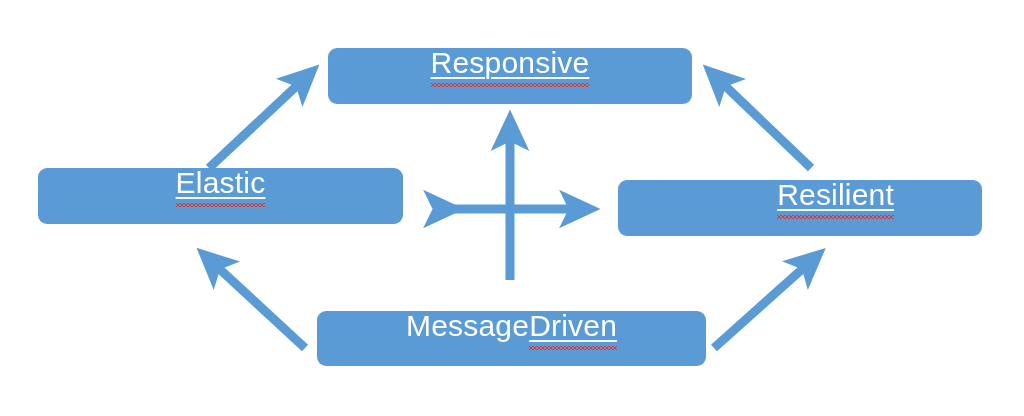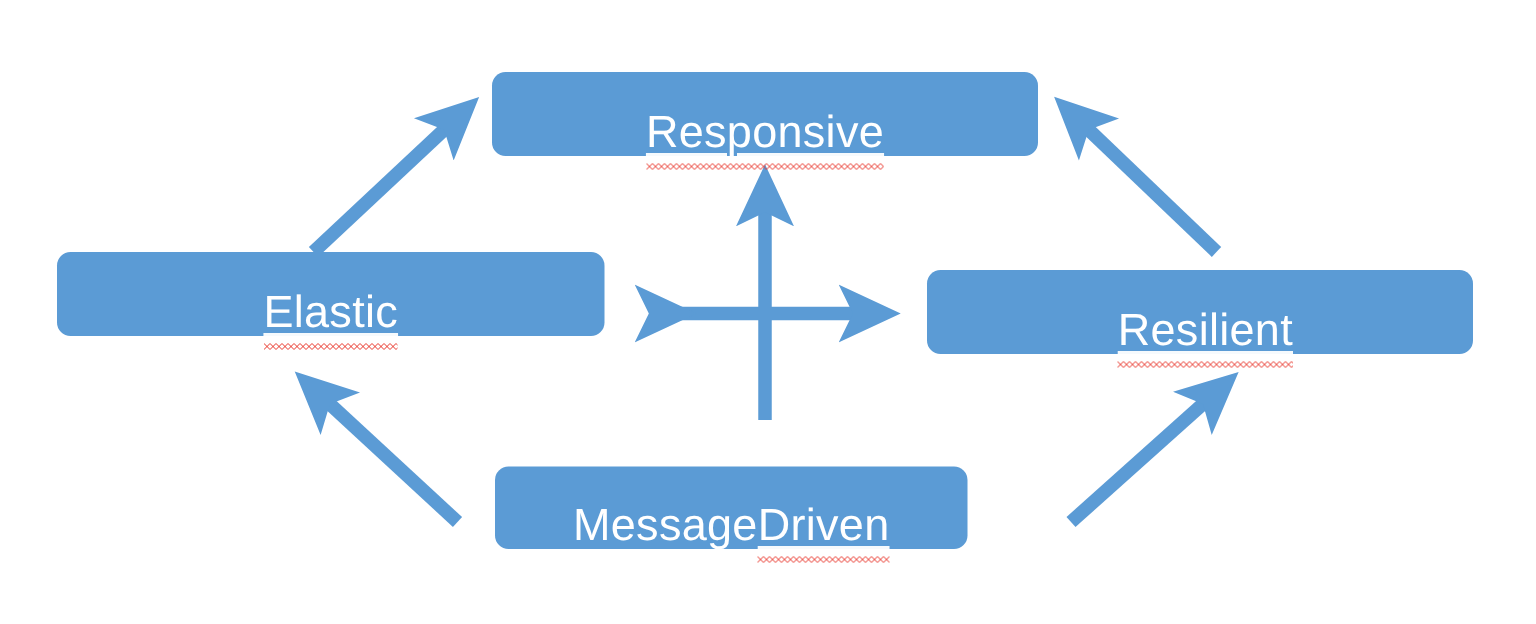--- a/index.html
+++ b/index.html
@@ -15,21 +15,21 @@
     width: 1024px;
     height: 416px;
     background: #ffffff;
     overflow: hidden;
   }
   .node {
     position: absolute;
     background: #5B9BD5;
     border-radius: 9px;
     display: flex;
-    align-items: flex-end;
+    align-items: flex-start;
     justify-content: center;
     box-sizing: border-box;
   }
   .node-label {
     color: #ffffff;
     font-size: 30px;
     line-height: 1;
     font-weight: normal;
     white-space: nowrap;
     letter-spacing: 0.2px;
@@ -56,24 +56,24 @@
     background-size: 4px 4px;
     background-repeat: repeat-x;
     pointer-events: none;
   }
   .no-underline { display: inline-block; }
 
   
   #node-responsive { left: 328px; top: 48px;  width: 364px; height: 56px; }
   #node-elastic    { left: 38px;  top: 168px; width: 365px; height: 56px; }
   #node-resilient  { left: 618px; top: 180px; width: 364px; height: 56px; }
-  #node-message    { left: 330px; top: 311px; width: 315px; height: 55px; }
+  #node-message    { left: 317px; top: 311px; width: 389px; height: 55px; }
 
   
-  #node-resilient { justify-content: flex-end; padding-right: 120px; }
+  #node-resilient { justify-content: flex-end; padding-right: 88px; }
 
   svg.arrows {
     position: absolute;
     left: 0;
     top: 0;
     width: 1024px;
     height: 416px;
     pointer-events: none;
   }
 </style>

